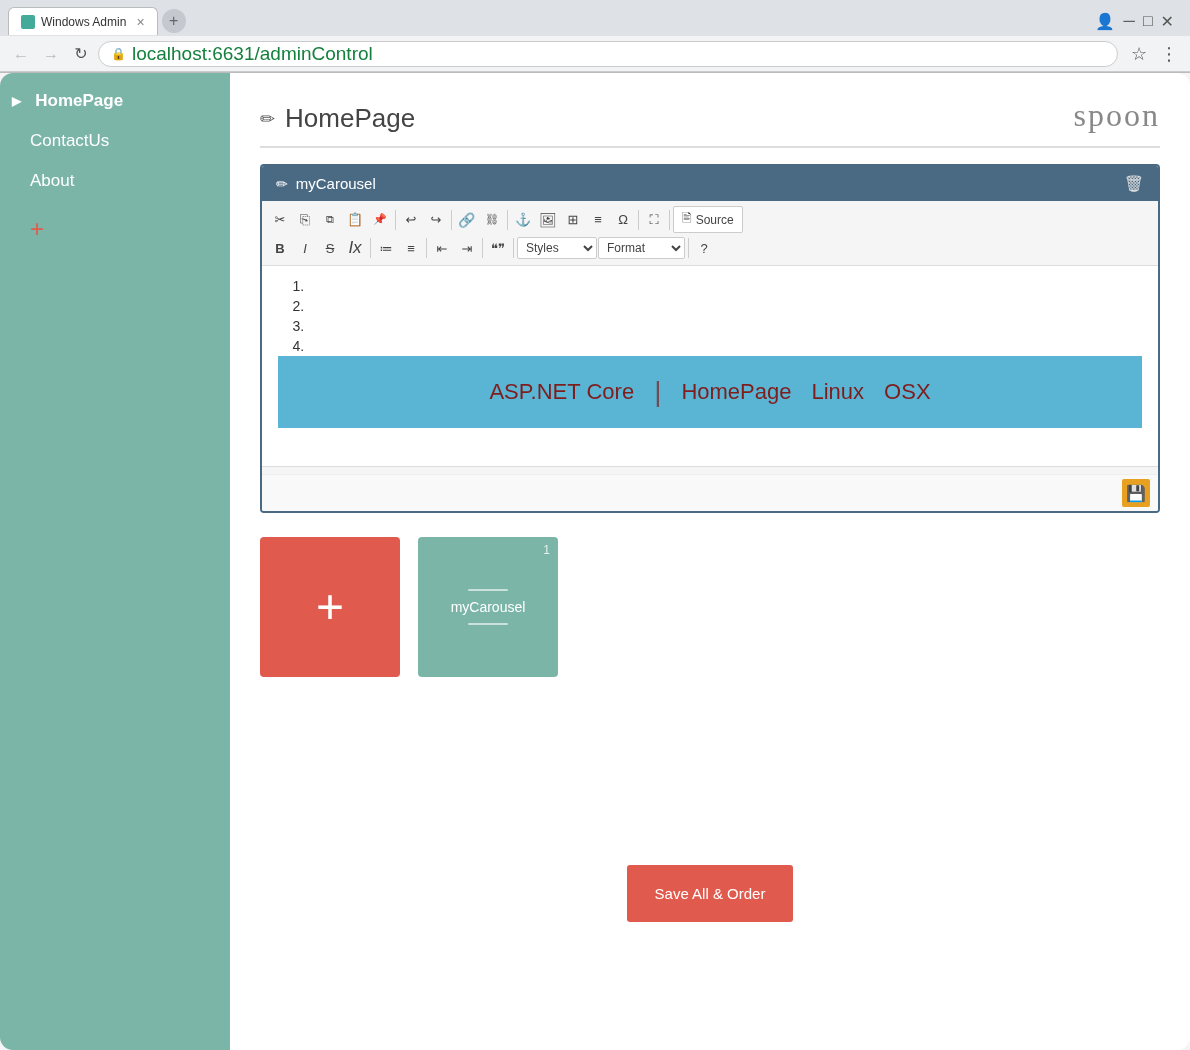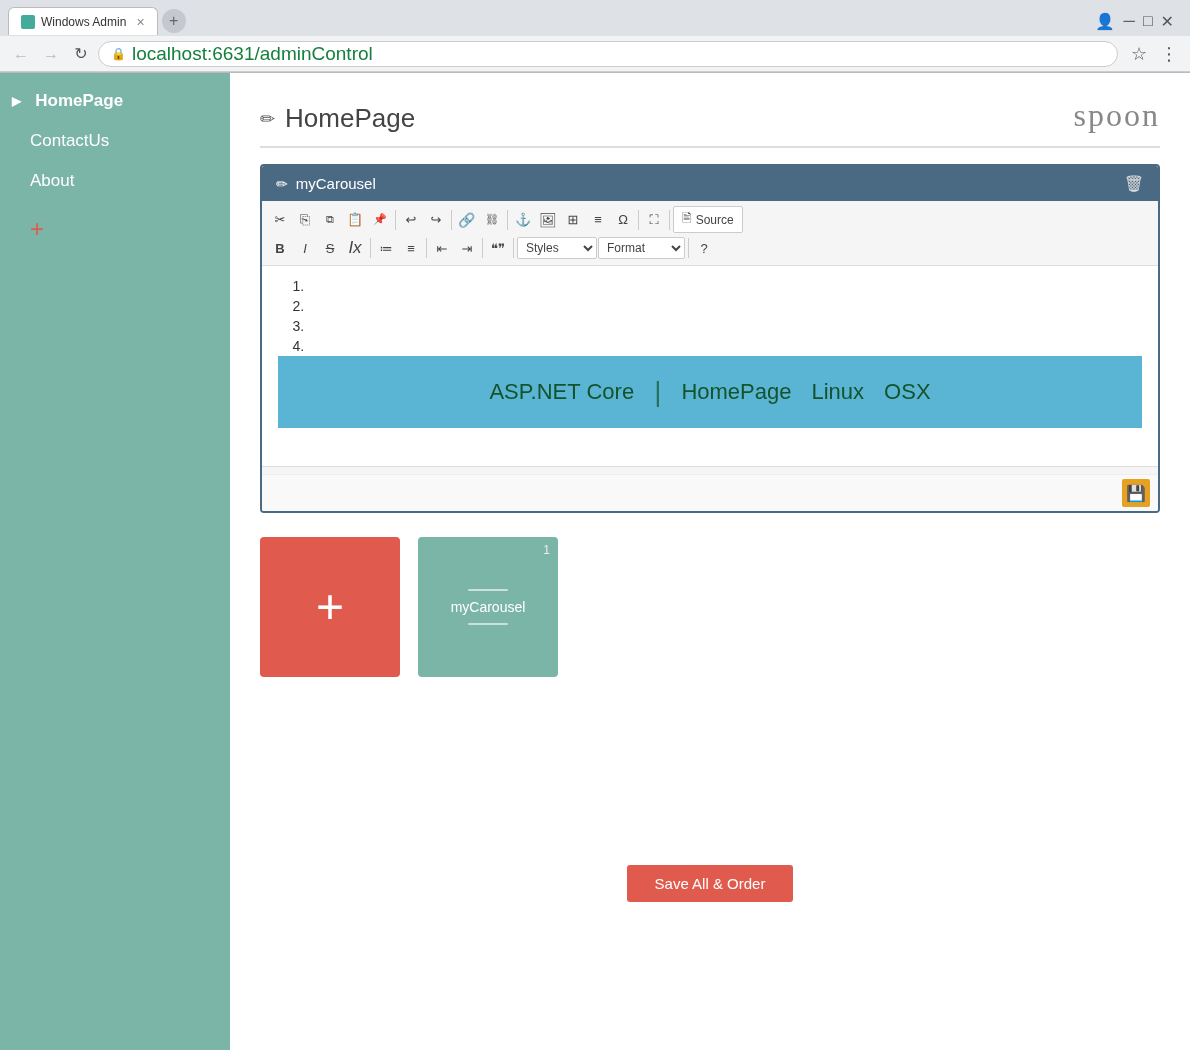--- a/index.html
+++ b/index.html
@@ -100,20 +100,21 @@
       display: flex; align-items: center; justify-content: center;
       color: #555;
       font-size: 18px;
     }
 
     
     .app-layout {
       display: flex;
       flex: 1;
       overflow: hidden;
+      border-radius: 13px;
     }
 
     
     .sidebar {
       width: 230px;
       background: #7ab5a8;
       display: flex;
       flex-direction: column;
       padding-top: 8px;
       flex-shrink: 0;
@@ -280,21 +281,21 @@
       list-style: decimal;
       padding-left: 30px;
     }
     .editor-list li {
       padding: 2px 0;
       color: #333;
       font-size: 14px;
     }
     .editor-banner {
       background: #5ab5d4;
-      color: #14532d;
+      color: #7f1d1d;
       padding: 20px;
       display: flex;
       align-items: center;
       justify-content: center;
       gap: 20px;
       font-size: 22px;
     }
     .editor-banner .separator { opacity: 0.7; font-size: 28px; }
 
     
@@ -383,21 +384,21 @@
     .save-all-bar {
       display: flex;
       justify-content: center;
       margin-top: 16px;
       margin-bottom: 20px;
     }
     .save-all-btn {
       background: #e05a4e;
       color: #fff;
       border: none;
-      padding: 10px 28px;
+      padding: 20px 28px;
       font-size: 15px;
       cursor: pointer;
       border-radius: 3px;
     }
 
     
     ::-webkit-scrollbar { width: 8px; }
     ::-webkit-scrollbar-thumb { background: #bbb; border-radius: 4px; }
   </style>
 </head>

